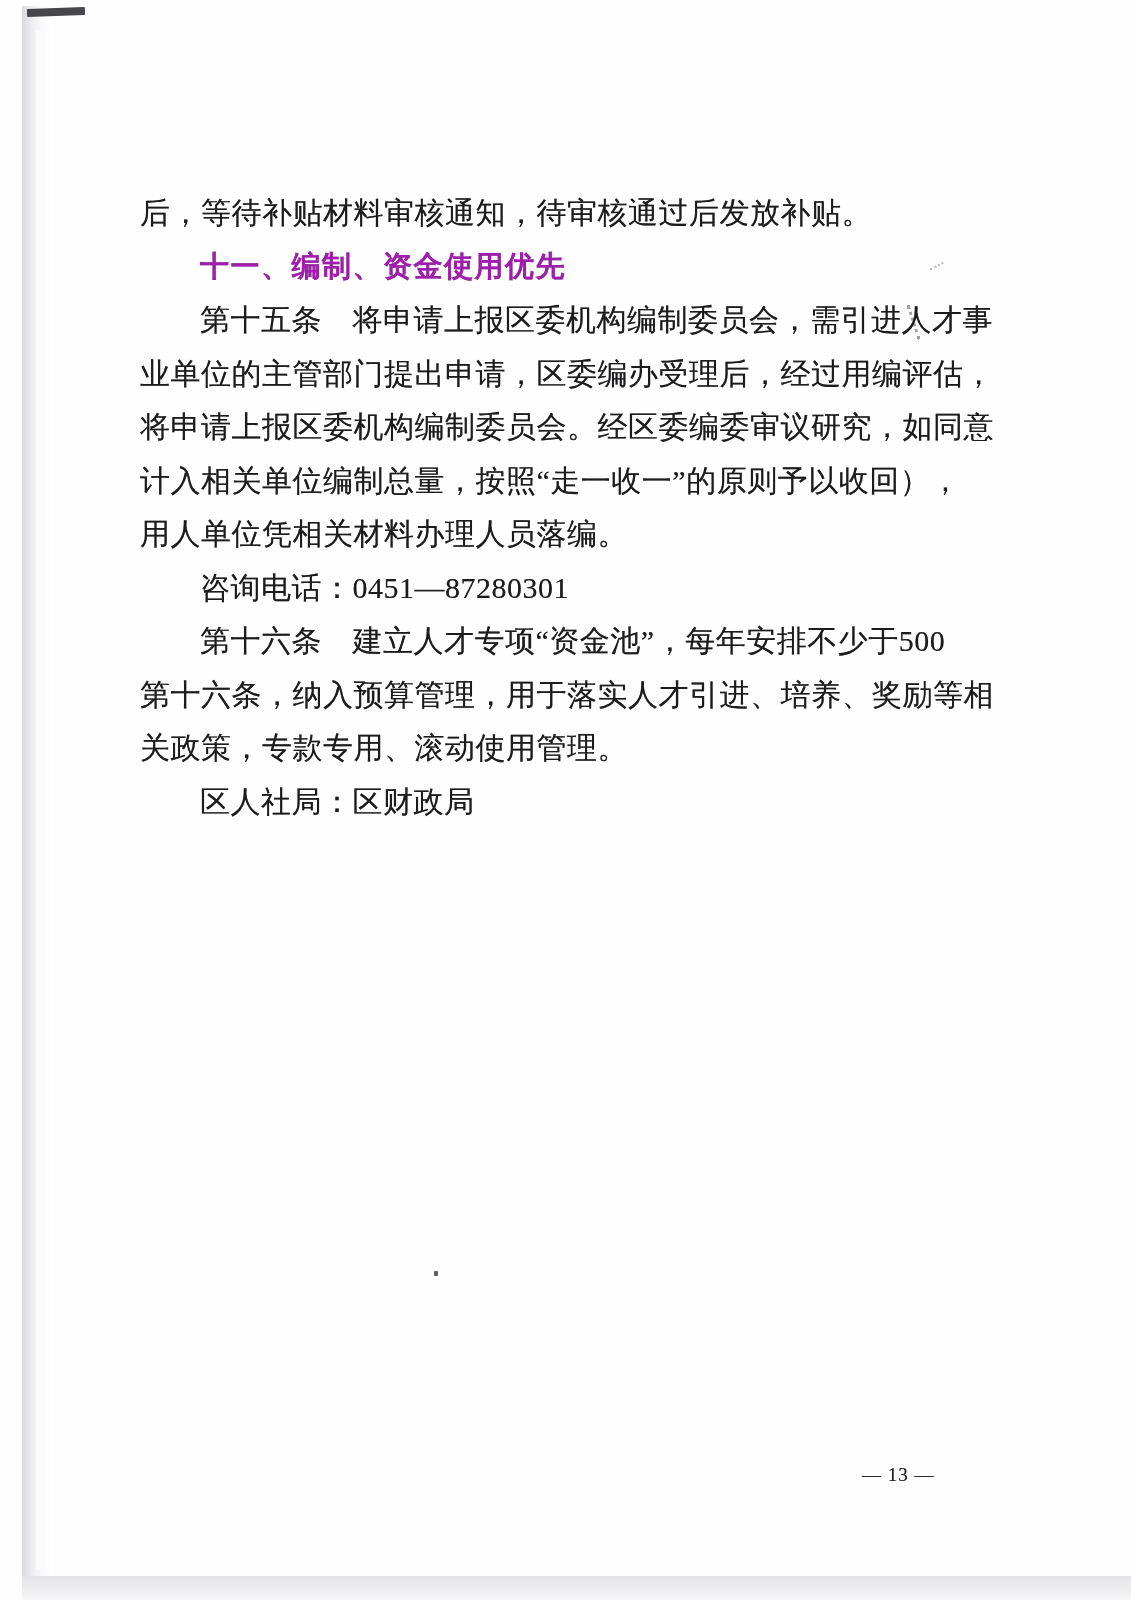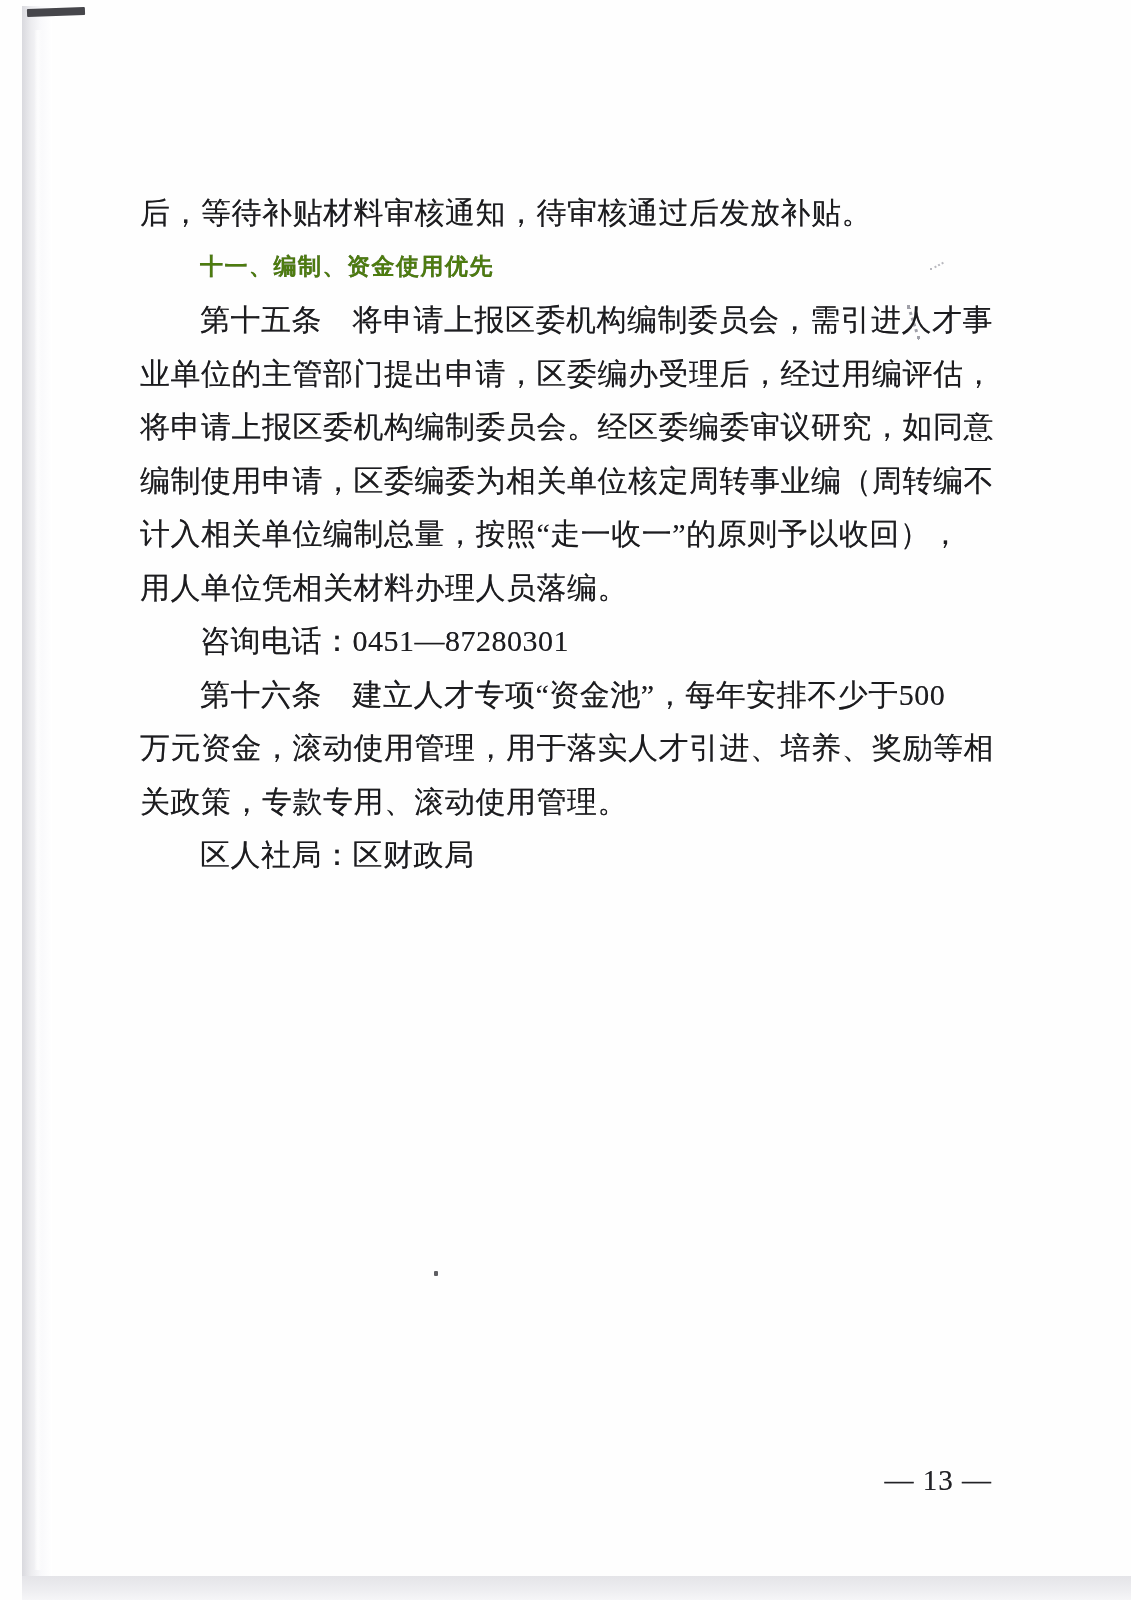--- a/index.html
+++ b/index.html
@@ -97,32 +97,32 @@
   .line {
     white-space: nowrap;
     height: 53.5px;
   }
   .indent {
     padding-left: 60px;
   }
   .heading {
     font-family: Liberation Serif, serif;
     font-weight: 700;
-    font-size: 23px;
+    font-size: 29px;
     letter-spacing: 1.5px;
-    color: #4d7c0f;
+    color: #a21caf;
   }
   .page-number {
     position: absolute;
     left: 862px;
     top: 1464px;
     width: 130px;
-    font-size: 29px;
+    font-size: 19px;
     letter-spacing: 1px;
-    text-align: right;
+    text-align: left;
     color: #222226;
     text-shadow: 0 0 0.5px rgba(20,20,25,0.5);
   }
 </style>
 </head>
 <body>
 
 <div class="page">
 
   <div class="edge-left"></div>
@@ -132,25 +132,24 @@
   <div class="smudge-a"></div>
   <div class="smudge-b"></div>
   <div class="speck"></div>
 
   <div class="doc-content">
     <div class="line">后，等待补贴材料审核通知，待审核通过后发放补贴。</div>
     <div class="line indent heading">十一、编制、资金使用优先</div>
     <div class="line indent">第十五条　将申请上报区委机构编制委员会，需引进人才事</div>
     <div class="line">业单位的主管部门提出申请，区委编办受理后，经过用编评估，</div>
     <div class="line">将申请上报区委机构编制委员会。经区委编委审议研究，如同意</div>
-    <div class="line">编制使用申请，区委编委为相关单位核定周转事业编（周转编不</div>
     <div class="line">计入相关单位编制总量，按照“走一收一”的原则予以收回），</div>
     <div class="line">用人单位凭相关材料办理人员落编。</div>
     <div class="line indent">咨询电话：0451—87280301</div>
     <div class="line indent">第十六条　建立人才专项“资金池”，每年安排不少于500</div>
-    <div class="line">万元资金，滚动使用管理，用于落实人才引进、培养、奖励等相</div>
+    <div class="line">第十六条，纳入预算管理，用于落实人才引进、培养、奖励等相</div>
     <div class="line">关政策，专款专用、滚动使用管理。</div>
     <div class="line indent">区人社局：区财政局</div>
   </div>
 
   <div class="page-number">— 13 —</div>
 
 </div>
 
 </body></html>

